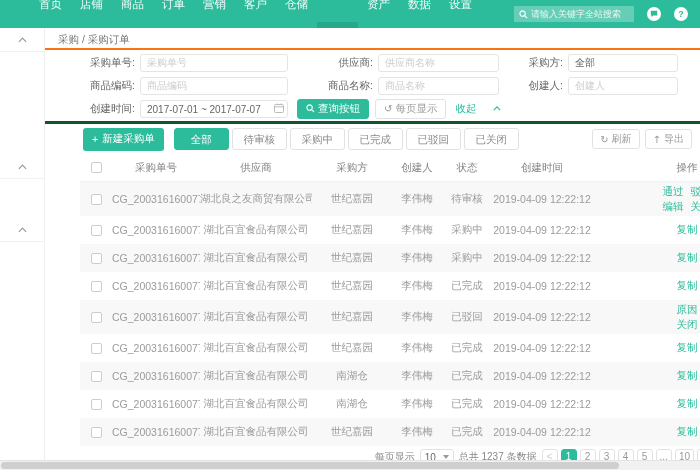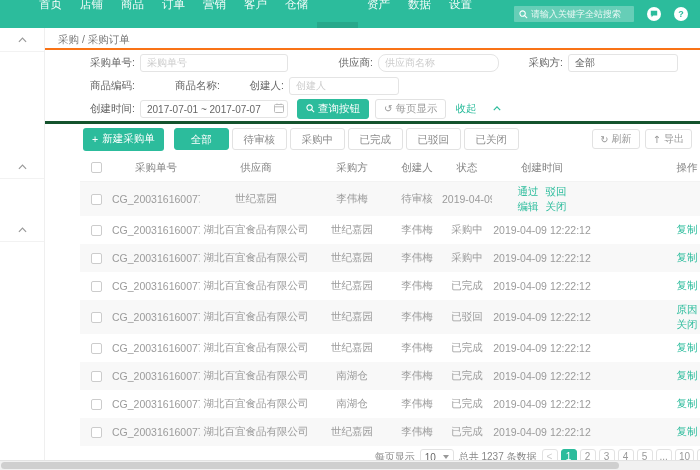--- a/index.html
+++ b/index.html
@@ -31,21 +31,21 @@
   .breadcrumb-row { height:22px; line-height:22px; border-bottom:2px solid #f97316;
     padding-left:13px; font-size:10.5px; color:#777; }
   
   .filter-panel { padding:1px 0; border-bottom:3px solid #14532d; }
   .f-row { display:flex; align-items:center; height:23px; }
   .f-label { display:inline-block; text-align:right; font-size:10.5px; color:#666; }
   .lab1 { width:90px; } .lab2 { width:85px; } .lab3 { width:64px; }
   .f-input { height:18px; border:1px solid #e4e4e4; border-radius:3px; font-size:10px;
     color:#666; padding:0 6px; margin-left:5px; outline:none; }
   .f-input::placeholder { color:#ccc; }
-  .in1 { width:148px; } .in2 { width:121px;border-radius:8px; } .in3 { width:110px; }
+  .in1 { width:148px; } .in2 { width:121px; } .in3 { width:110px; }
   .date-wrap { position:relative; display:inline-block; margin-left:5px; }
   .date-wrap .f-input { margin-left:0; width:148px; padding-right:18px; }
   .cal-icon { position:absolute; right:4px; top:4px; }
   .btn { display:inline-flex; align-items:center; gap:3px; border-radius:3px; cursor:pointer;
     font-size:10.5px; white-space:nowrap; }
   .btn-search { background:#2cbc9c; color:#fff; height:20px; padding:0 8px; margin-left:9px;
     border:1px solid #2cbc9c; }
   .btn-reset { background:#fff; color:#999; height:20px; padding:0 8px; margin-left:6px;
     border:1px solid #e2e2e2; }
   .collapse-link { margin-left:9px; color:#2cbc9c; font-size:10.5px; display:inline-flex;
@@ -163,21 +163,23 @@
       <div class="f-row">
         <span class="f-label lab1">采购单号:</span>
         <input class="f-input in1" placeholder="采购单号" style="">
         <span class="f-label lab2">供应商:</span>
         <input class="f-input in2" placeholder="供应商名称" style="">
         <span class="f-label lab3">采购方:</span>
         <input class="f-input in3" readonly="" value="全部" style="">
       </div>
       <div class="f-row">
         <span class="f-label lab1">商品编码:</span>
+        <input class="f-input in1" placeholder="商品编码" style="">
         <span class="f-label lab2">商品名称:</span>
+        <input class="f-input in2" placeholder="商品名称" style="">
         <span class="f-label lab3">创建人:</span>
         <input class="f-input in3" placeholder="创建人" style="">
       </div>
       <div class="f-row">
         <span class="f-label lab1">创建时间:</span>
         <span class="date-wrap">
           <input class="f-input" readonly="" value="2017-07-01 ~ 2017-07-07" style="">
           <span class="cal-icon">
             <svg width="10" height="10" viewBox="0 0 10 10">
                 <rect x="0.5" y="1.5" width="9" height="8" rx="1" fill="none" stroke="#bbb"></rect>
@@ -244,20 +246,21 @@
           <div class="cell">状态</div>
           <div class="cell">创建时间</div>
           <div class="cell">操作</div>
         </div>
       <div>
           <div class="t-row odd tall">
             <div class="cell">
               <div class="checkbox"></div>
             </div>
             <div class="cell">CG_2003161600771051</div>
+            <div class="cell">湖北良之友商贸有限公司</div>
             <div class="cell">世纪嘉园</div>
             <div class="cell">李伟梅</div>
             <div class="cell">待审核</div>
             <div class="cell">2019-04-09 12:22:12</div>
             <div class="cell ops">
               <div class="op-line">
                 <span class="op-link">通过</span>
                 <span class="op-link">驳回</span>
               </div>
               <div class="op-line">

